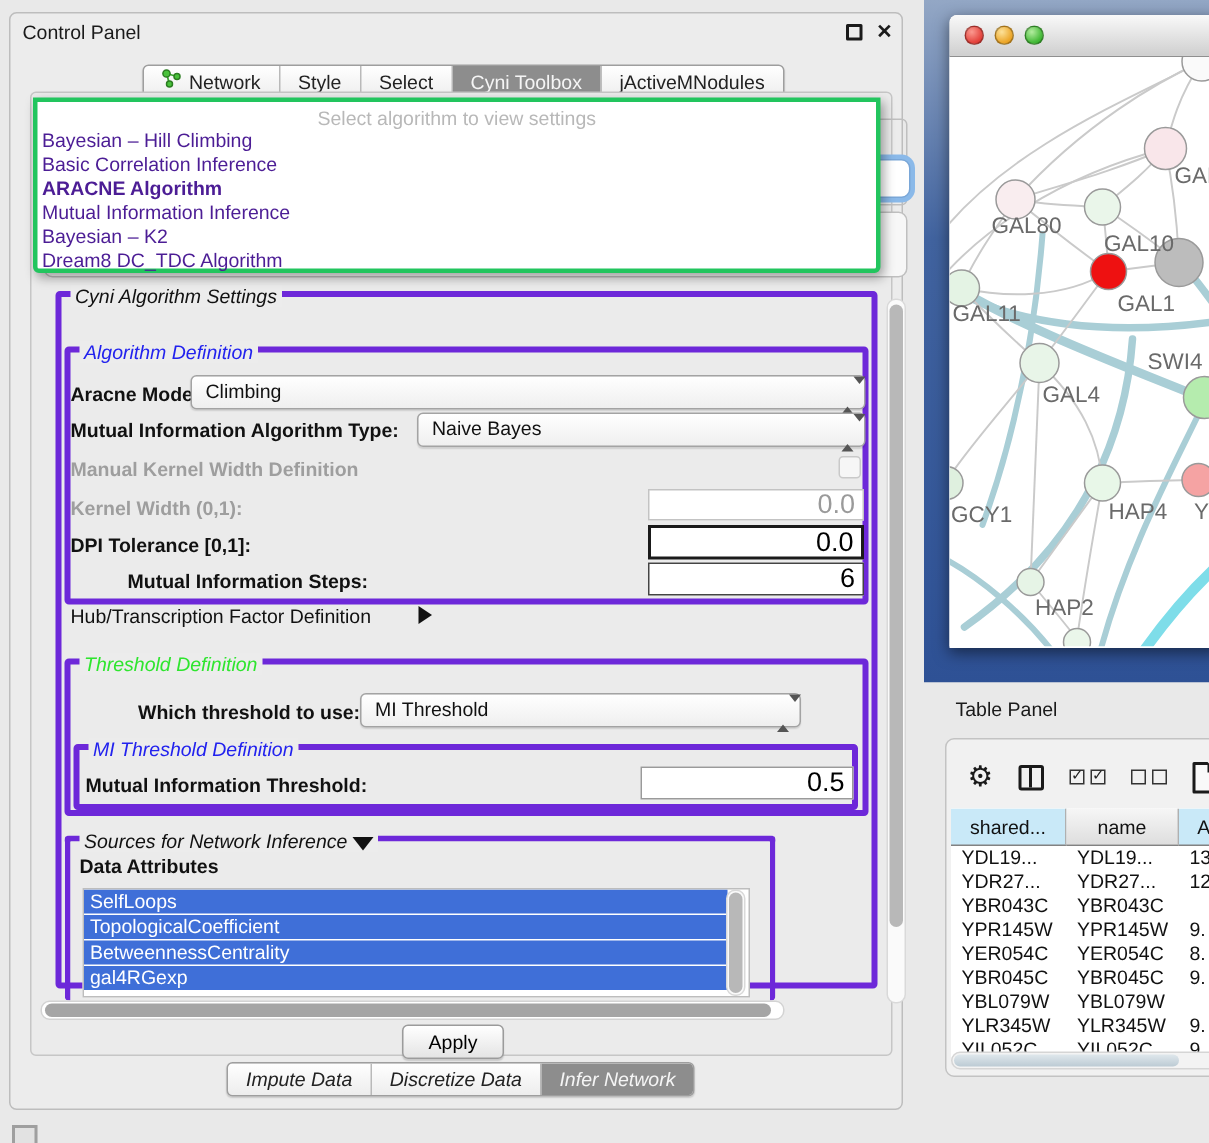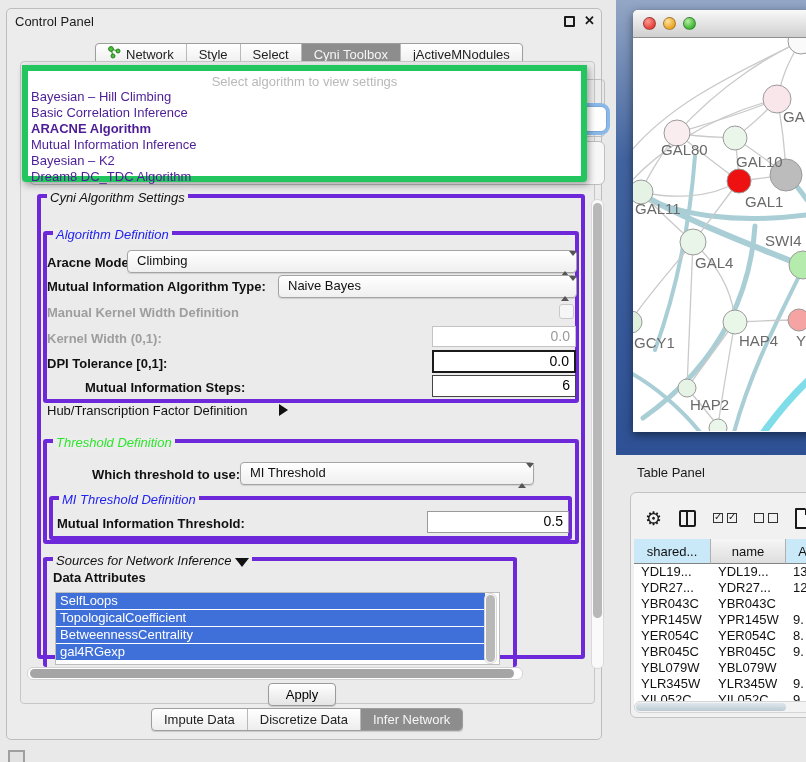--- a/index.html
+++ b/index.html
@@ -12,49 +12,49 @@
   .cp-titlebar { left:0; top:0; width:100%; height:26px; }
   .cp-title { left:8px; top:5px; font-size:13px; color:#1a1a1a; }
   .float-icon { right:26px; top:7px; width:11px; height:11px; border:2px solid #1a1a1a; border-radius:1px; }
   .close-icon { right:6px; top:4px; font-size:13px; font-weight:bold; color:#1a1a1a; }
 
   .segtabs { display:flex; height:23px; border:1px solid #9e9e9e; border-radius:4px; background:linear-gradient(#ffffff,#ededed); overflow:hidden; box-shadow:0 1px 1px rgba(0,0,0,.15); }
   .segtab { padding:0 12px; line-height:21px; font-size:13px; color:#222; border-right:1px solid #b9b9b9; display:flex; align-items:center; gap:5px; white-space:nowrap; }
   .segtab:last-child { border-right:none; }
   .segtab.selected { background:#8d8d8d; color:#f5f5f5; }
   .top-tabs { left:88px; top:34px; }
-  .bottom-tabs { left:144px; top:699px; }
+  .bottom-tabs { left:144px; top:699px;font-style:italic; }
 
   .inner-panel { left:13px; top:52px; width:575px; height:643px; background:#ebebeb; border:1px solid #c6c6c6; border-radius:4px; }
 
   
   .ghost-box1 { left:22px; top:70px; width:576px; height:58px; border:1px solid #bfbfbf; border-radius:4px; }
   .ghost-box2 { left:22px; top:132px; width:576px; height:44px; border:1px solid #bfbfbf; border-radius:6px; background:#f7f7f7; }
   .ghost-combo { left:556px; top:97px; width:44px; height:26px; background:#fff; border:1px solid #7aa7d8; border-radius:6px; box-shadow:0 0 0 3px #8ab9e9; }
 
   
-  .popup { left:15px; top:56px; width:565px; height:117px; background:#fff; border:6px solid #22c55e; border-radius:0 0 4px 4px; box-shadow:2px 3px 7px rgba(0,0,0,.35); z-index:50; }
+  .popup { left:15px; top:56px; width:565px; height:117px; background:#fff; border:3px solid #22c55e; border-radius:0 0 4px 4px; box-shadow:2px 3px 7px rgba(0,0,0,.35); z-index:50; }
   .pop-prompt { text-align:center; color:#b8b8b8; font-size:13px; padding-top:3px; height:18px; }
   .pop-item { font-size:13px; line-height:16px; padding-left:3px; color:#4c1d95; white-space:nowrap; }
   .pop-item.sel { font-weight:bold; }
 
   
   .groupbox { border:4px solid #6d28d9; border-radius:3px;font-style:italic; }
   .grouptitle { position:absolute; top:-8px; left:6px; background:#ececec; padding:0 3px; font-size:13px; white-space:nowrap; }
   .t-blue { color:#2222ee; }
   .t-green { color:#2ee52e; }
   .flabel { position:absolute; font-size:13px; font-weight:bold; color:#111; white-space:nowrap; }
   .flabel.dis { color:#9e9e9e; }
   .combo { position:absolute; border:1px solid #a3a3a3; border-radius:4px; background:linear-gradient(#ffffff,#efefef); font-size:13px; line-height:20px; padding-left:9px; box-shadow:0 1px 1px rgba(0,0,0,.12); }
   .combo .arrows { position:absolute; right:7px; top:3px; width:8px; }
   .tri-up { width:0; height:0; border-left:4px solid transparent; border-right:4px solid transparent; border-bottom:5px solid #555; margin-bottom:3px; }
   .tri-dn { width:0; height:0; border-left:4px solid transparent; border-right:4px solid transparent; border-top:5px solid #555; }
   .tri-right { display:inline-block; width:0; height:0; border-top:6px solid transparent; border-bottom:6px solid transparent; border-left:9px solid #111; vertical-align:-2px; }
   .tri-down-b { display:inline-block; width:0; height:0; border-left:7px solid transparent; border-right:7px solid transparent; border-top:9px solid #111; vertical-align:-2px; }
-  .field { position:absolute; background:#fff; text-align:right; font-size:14px; line-height:17px; padding:1px 5px; }
+  .field { position:absolute; background:#fff; text-align:right; font-size:18px; line-height:17px; padding:1px 5px; }
   .field.dis { border:1px solid #c3c3c3; color:#9a9a9a; }
   .field.strong { border:2px solid #1a1a1a; color:#000; }
   .field.norm { border:1px solid #444; color:#000; }
   .field.thin { border:1px solid #9a9a9a; color:#000; }
   .checkbox { position:absolute; width:15px; height:15px; border:1px solid #c9c9c9; border-radius:3px; background:#f6f6f6; }
 
   .attrlist { position:absolute; background:#fff; border:1px solid #bdbdbd; overflow:hidden; }
   .attr-item { height:16px; line-height:16px; font-size:13px; color:#fff; background:#3f6fd8; padding-left:4px; margin:0 14px 1px 0; }
 
   .vscroll { position:absolute; background:#fafafa; border:1px solid #d9d9d9; border-radius:6px; }

